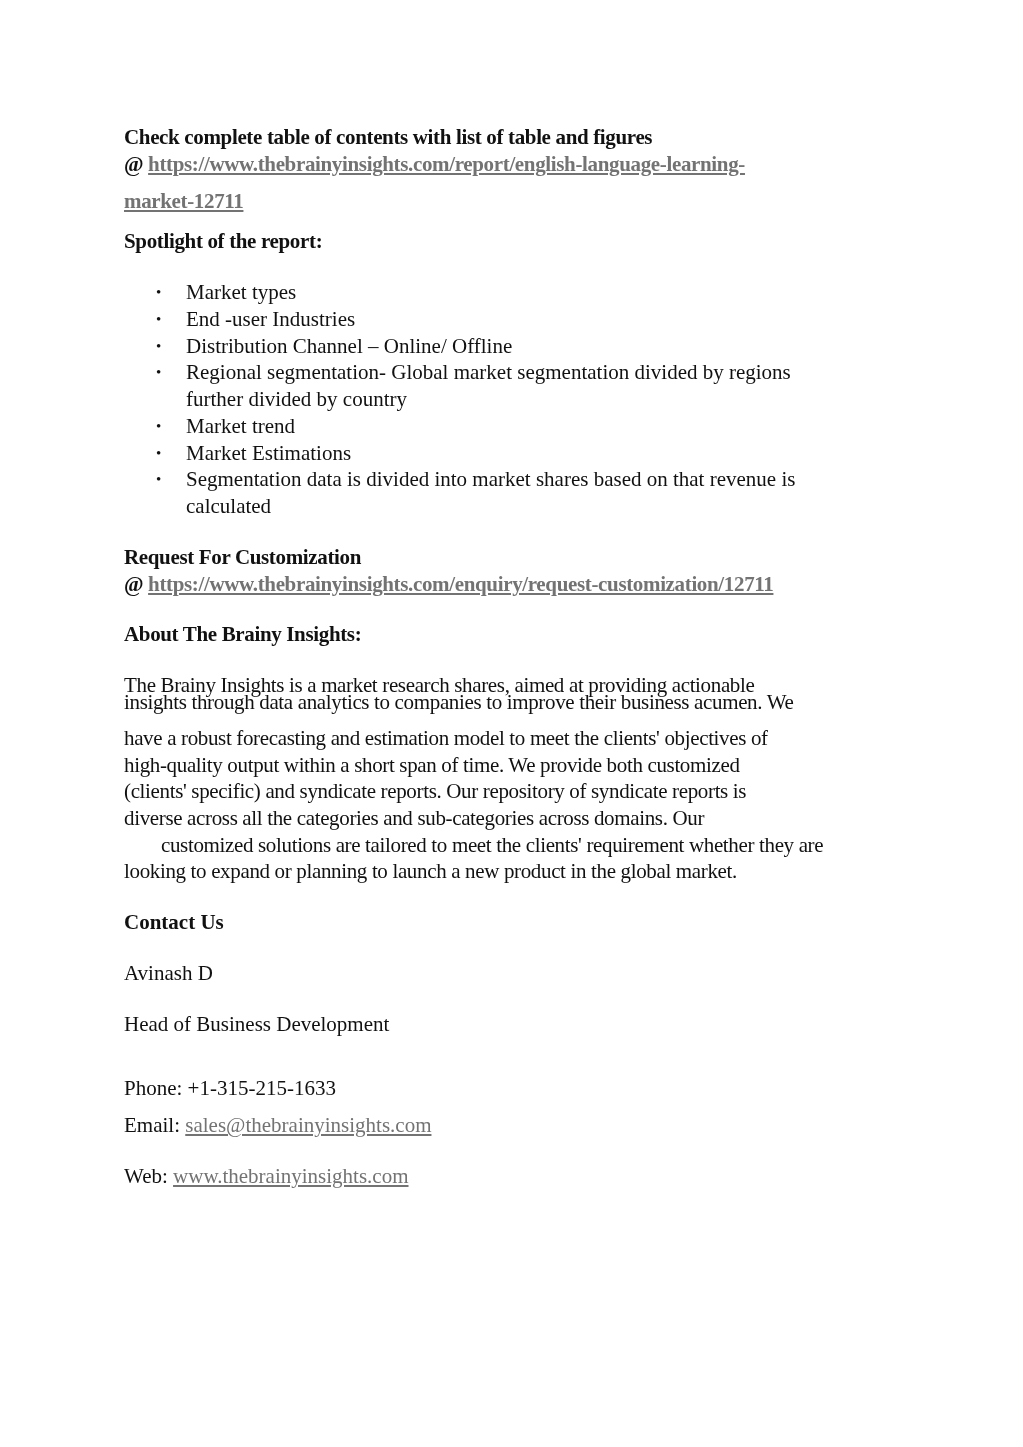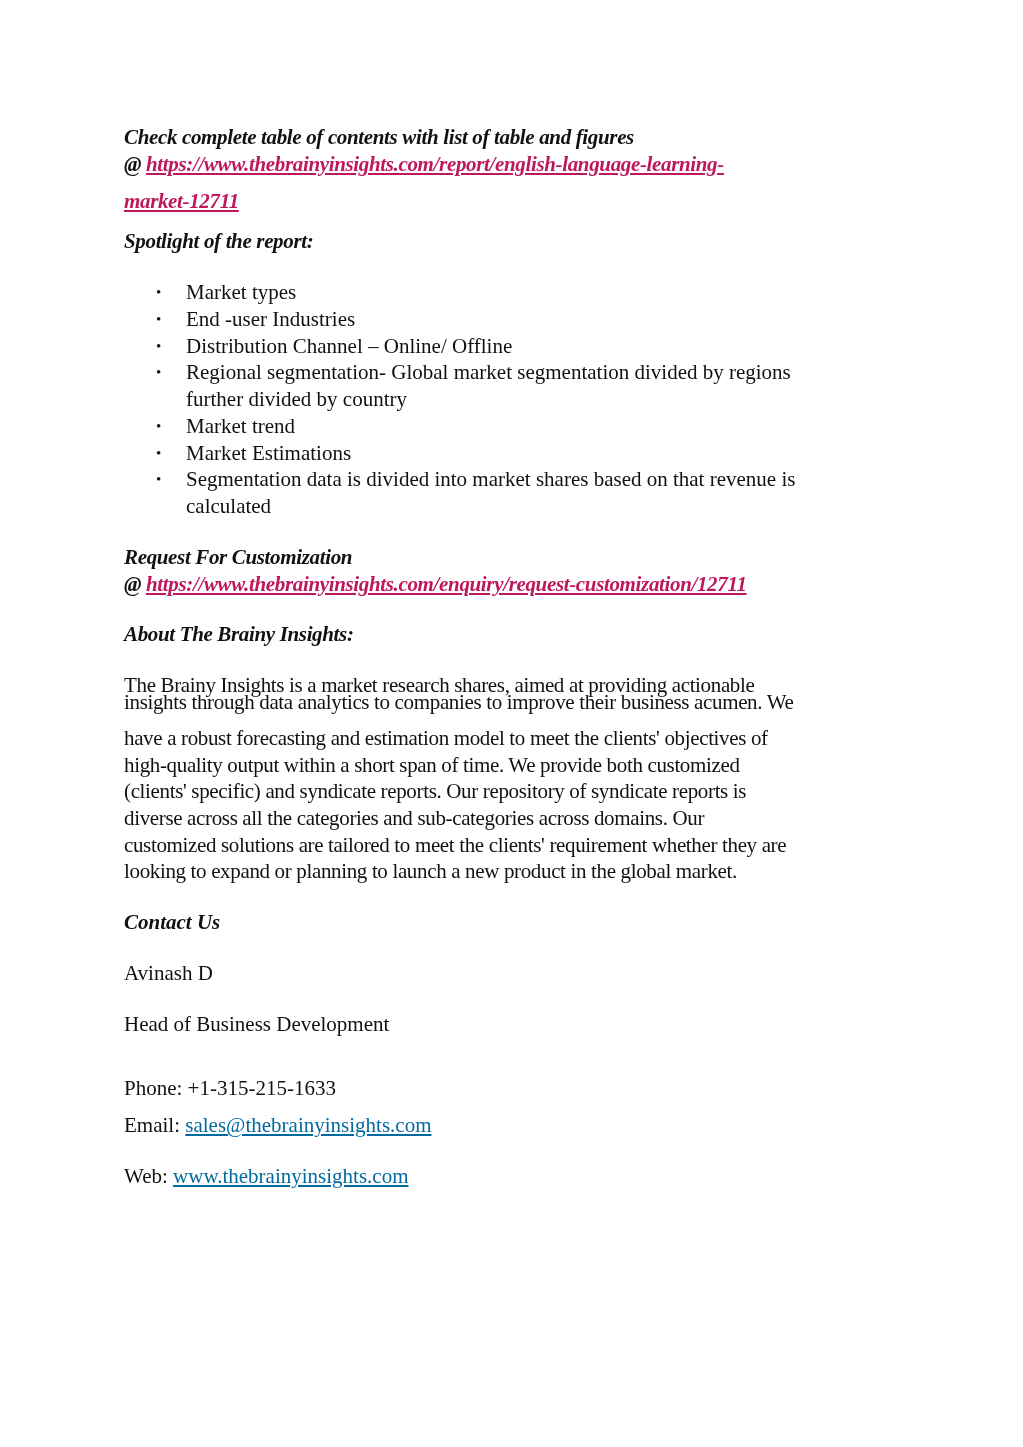--- a/index.html
+++ b/index.html
@@ -1,23 +1,23 @@
 <!DOCTYPE html>
 <html><head>
 <meta charset="utf-8">
 <style>
   html, body { margin: 0; padding: 0; background: #ffffff; }
   body { width: 1023px; height: 1447px; position: relative; overflow: hidden;
          font-family: "Liberation Serif", "DejaVu Serif", serif; color: #111111; }
   .page { position: absolute; left: 124px; top: 0; width: 780px; }
   .line { position: absolute; left: 0; font-size: 21px; line-height: 27px; white-space: nowrap; }
-  .bold { font-weight: bold; font-style: italic; }
+  .bold { font-weight: bold; }
   .tight { letter-spacing: -0.35px; }
-  a.link { color: #0369a1; text-decoration: underline; }
-  a.link.bold { color: #be185d; }
+  a.link { color: #737373; text-decoration: underline; }
+  a.link.bold { color: #737373; }
   .bullet-row { position: absolute; left: 0; font-size: 21px; line-height: 27px; white-space: nowrap; }
   .bullet-row .dot { position: absolute; left: 32px; top: 0; font-size: 15px; }
   .bullet-row .txt { position: absolute; left: 62px; top: 0; }
 </style>
 </head>
 <body>
 
 <div class="page">
 
   <div class="line bold tight" style="top:124px;">Check complete table of contents with list of table and figures</div>
@@ -75,21 +75,21 @@
   </div>
 
   <div class="line bold tight" style="top:621px;">About The Brainy Insights:</div>
   <div>
     <div class="line tight" style="top:672px;">The Brainy Insights is a market research shares, aimed at providing actionable</div>
     <div class="line tight" style="top:689px;text-align:center;">insights through data analytics to companies to improve their business acumen. We</div>
     <div class="line tight" style="top:725px;">have a robust forecasting and estimation model to meet the clients' objectives of</div>
     <div class="line tight" style="top:752px;text-align:right;">high-quality output within a short span of time. We provide both customized</div>
     <div class="line tight" style="top:778px;">(clients' specific) and syndicate reports. Our repository of syndicate reports is</div>
     <div class="line tight" style="top:805px;">diverse across all the categories and sub-categories across domains. Our</div>
-    <div class="line tight" style="top:832px;">customized solutions are tailored to meet the clients' requirement whether they are</div>
+    <div class="line tight" style="top:832px;margin-left:37px;">customized solutions are tailored to meet the clients' requirement whether they are</div>
     <div class="line tight" style="top:858px;">looking to expand or planning to launch a new product in the global market.</div>
   </div>
 
   <div class="line bold" style="top:909px;">Contact Us</div>
   <div class="line" style="top:960px;">Avinash D</div>
   <div class="line" style="top:1011px;">Head of Business Development</div>
   <div class="line" style="top:1075px;">Phone: +1-315-215-1633</div>
   <div class="line" style="top:1112px;">
     <span>Email: </span><a class="link" href="#">sales@thebrainyinsights.com</a>
   </div>

